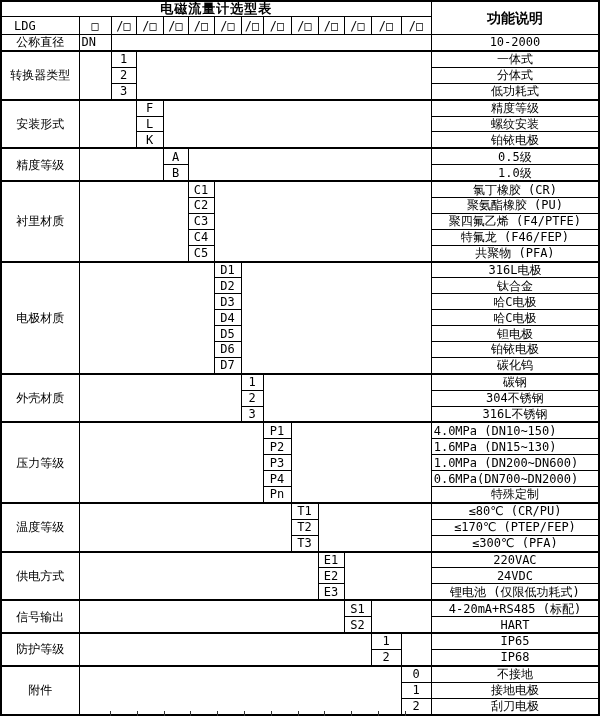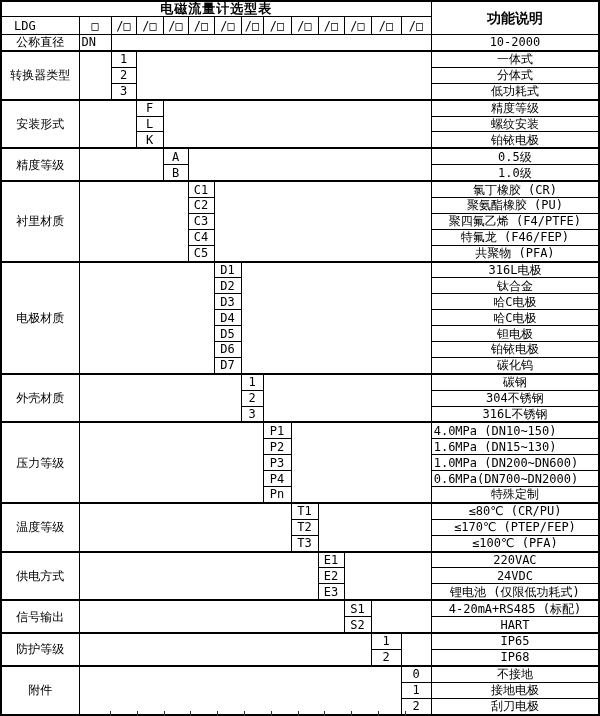--- a/index.html
+++ b/index.html
@@ -217,21 +217,21 @@
   <td>T1</td>
   <td class="sp" rowspan="3" colspan="4"></td>
   <td class="desc">≤80℃ (CR/PU)</td>
 </tr>
 <tr>
           <td>T2</td>
           <td class="desc">≤170℃ (PTEP/FEP)</td>
         </tr>
 <tr>
           <td>T3</td>
-          <td class="desc">≤100℃ (PFA)</td>
+          <td class="desc">≤300℃ (PFA)</td>
         </tr>
 
 <tr class="bt">
   <td class="lbl" rowspan="3">供电方式</td>
   <td class="sp" rowspan="3" colspan="9"></td>
   <td>E1</td>
   <td class="sp" rowspan="3" colspan="3"></td>
   <td class="desc">220VAC</td>
 </tr>
 <tr>

